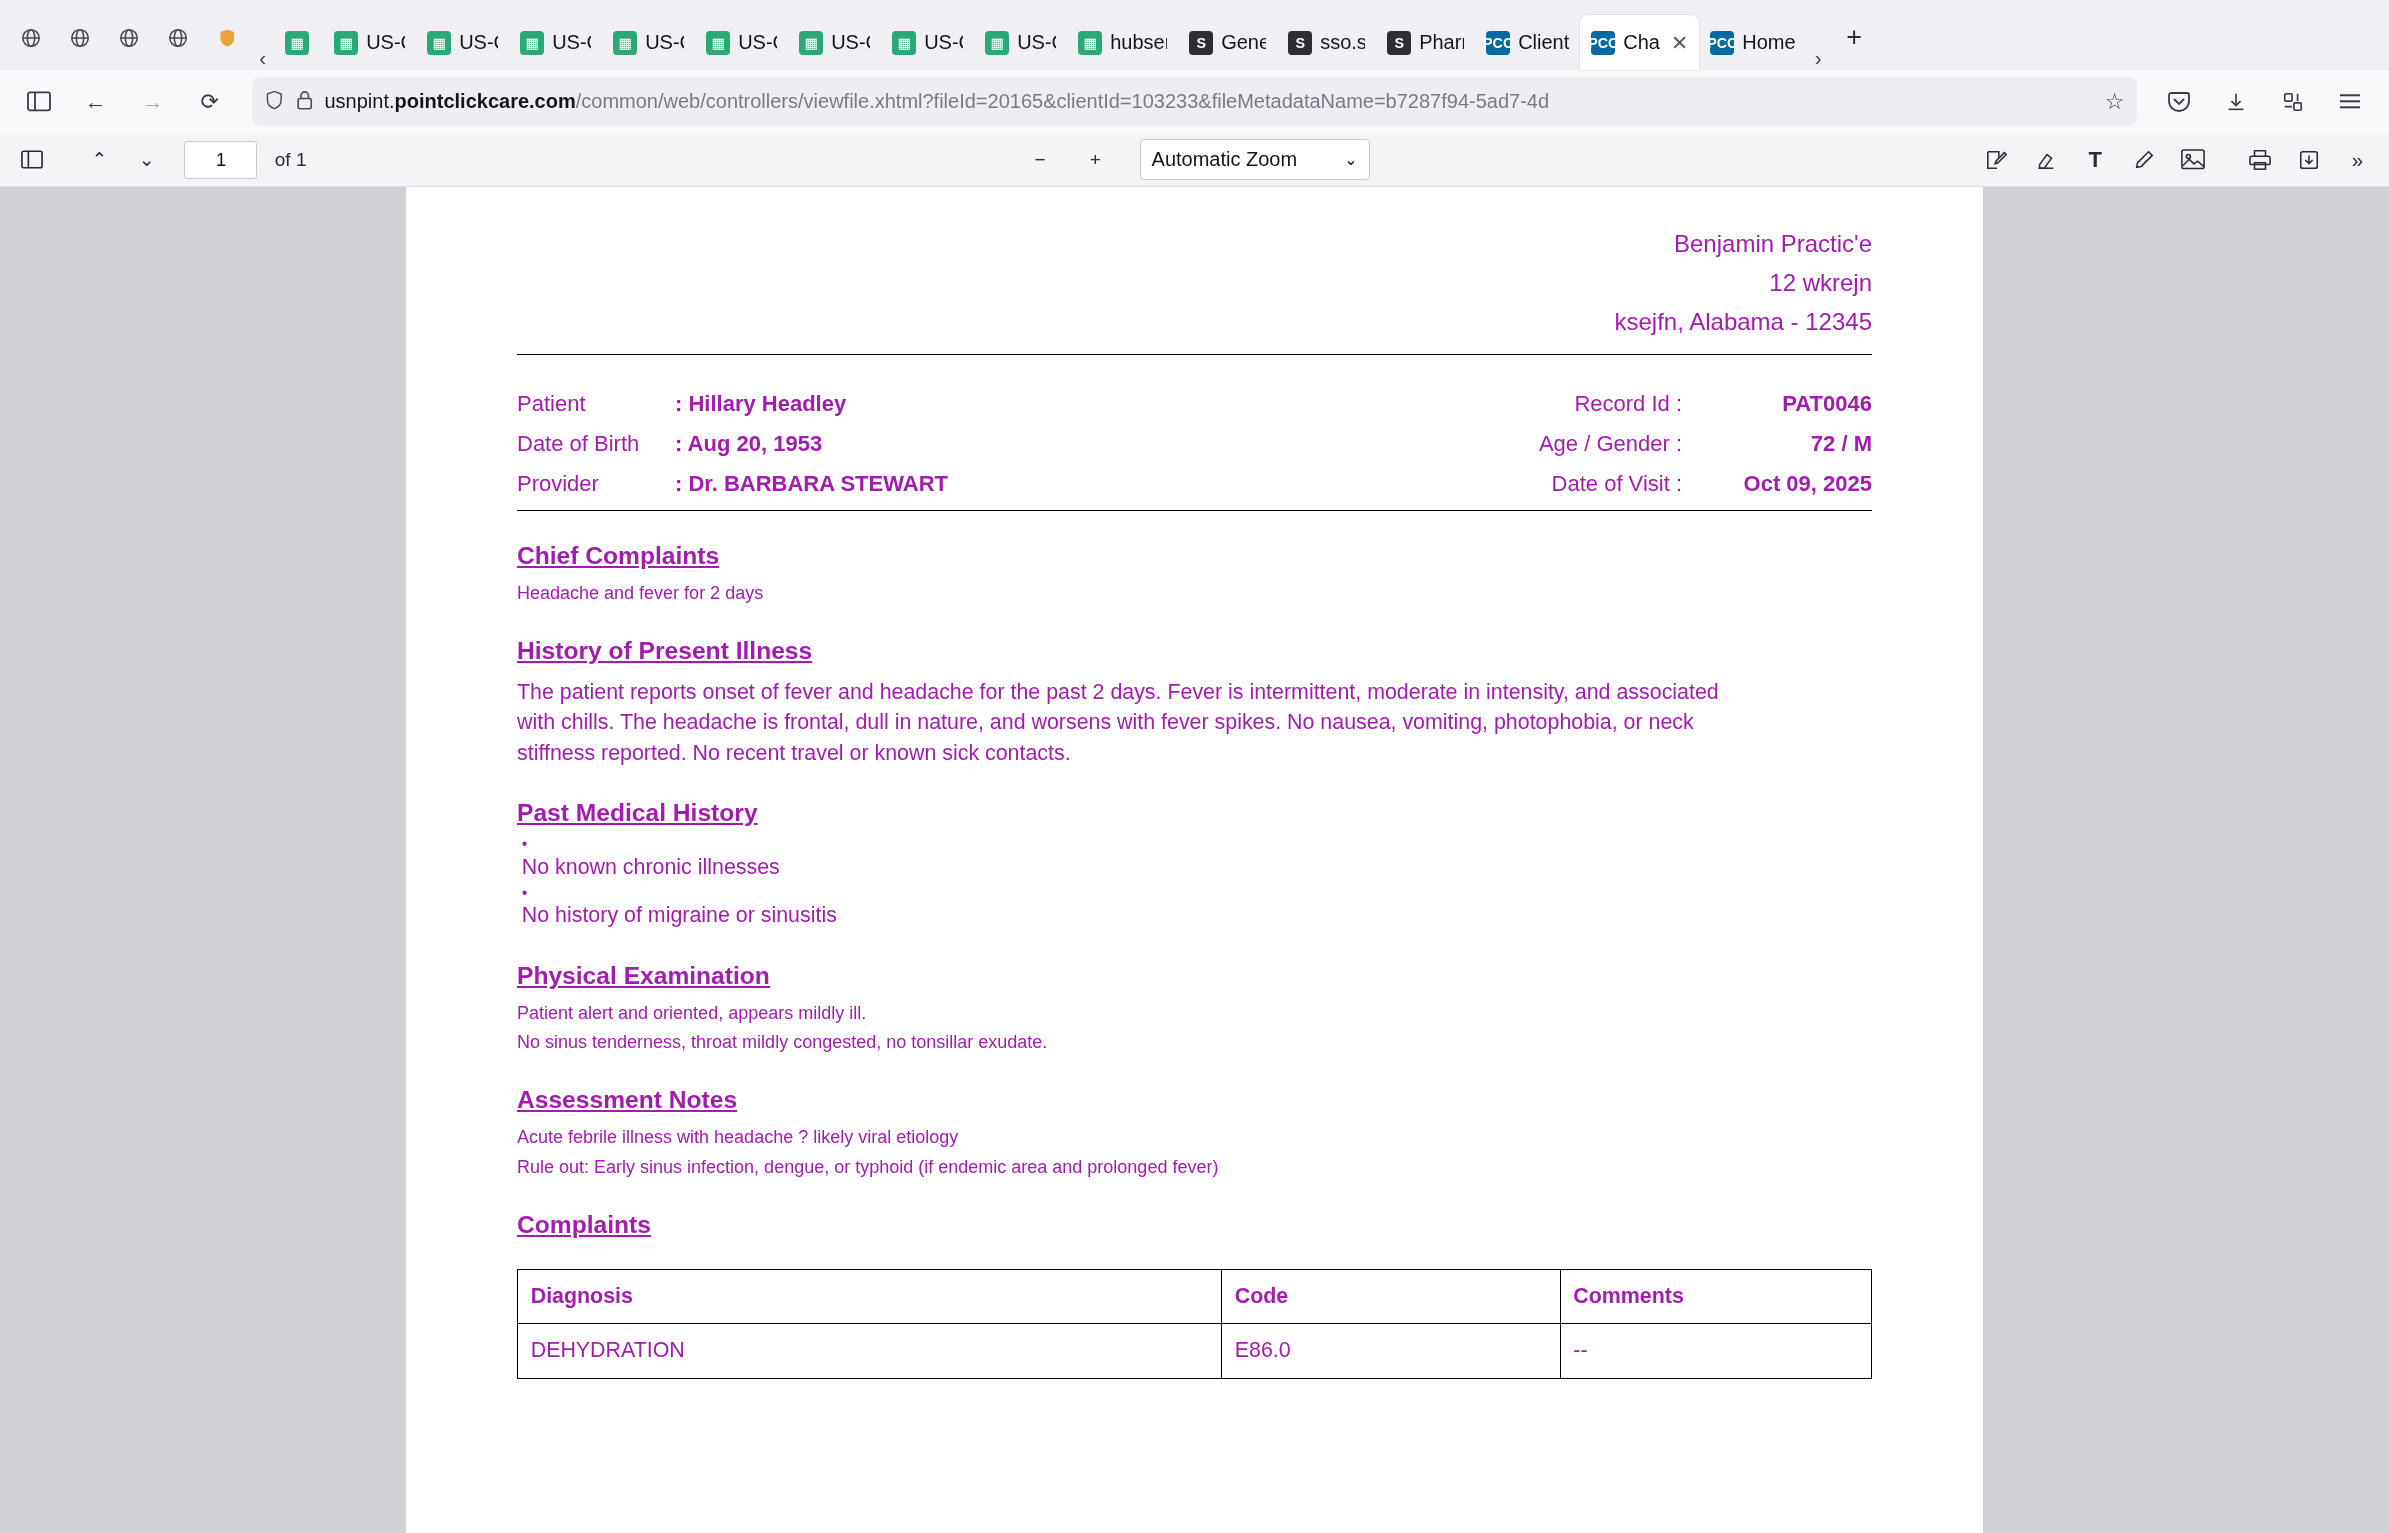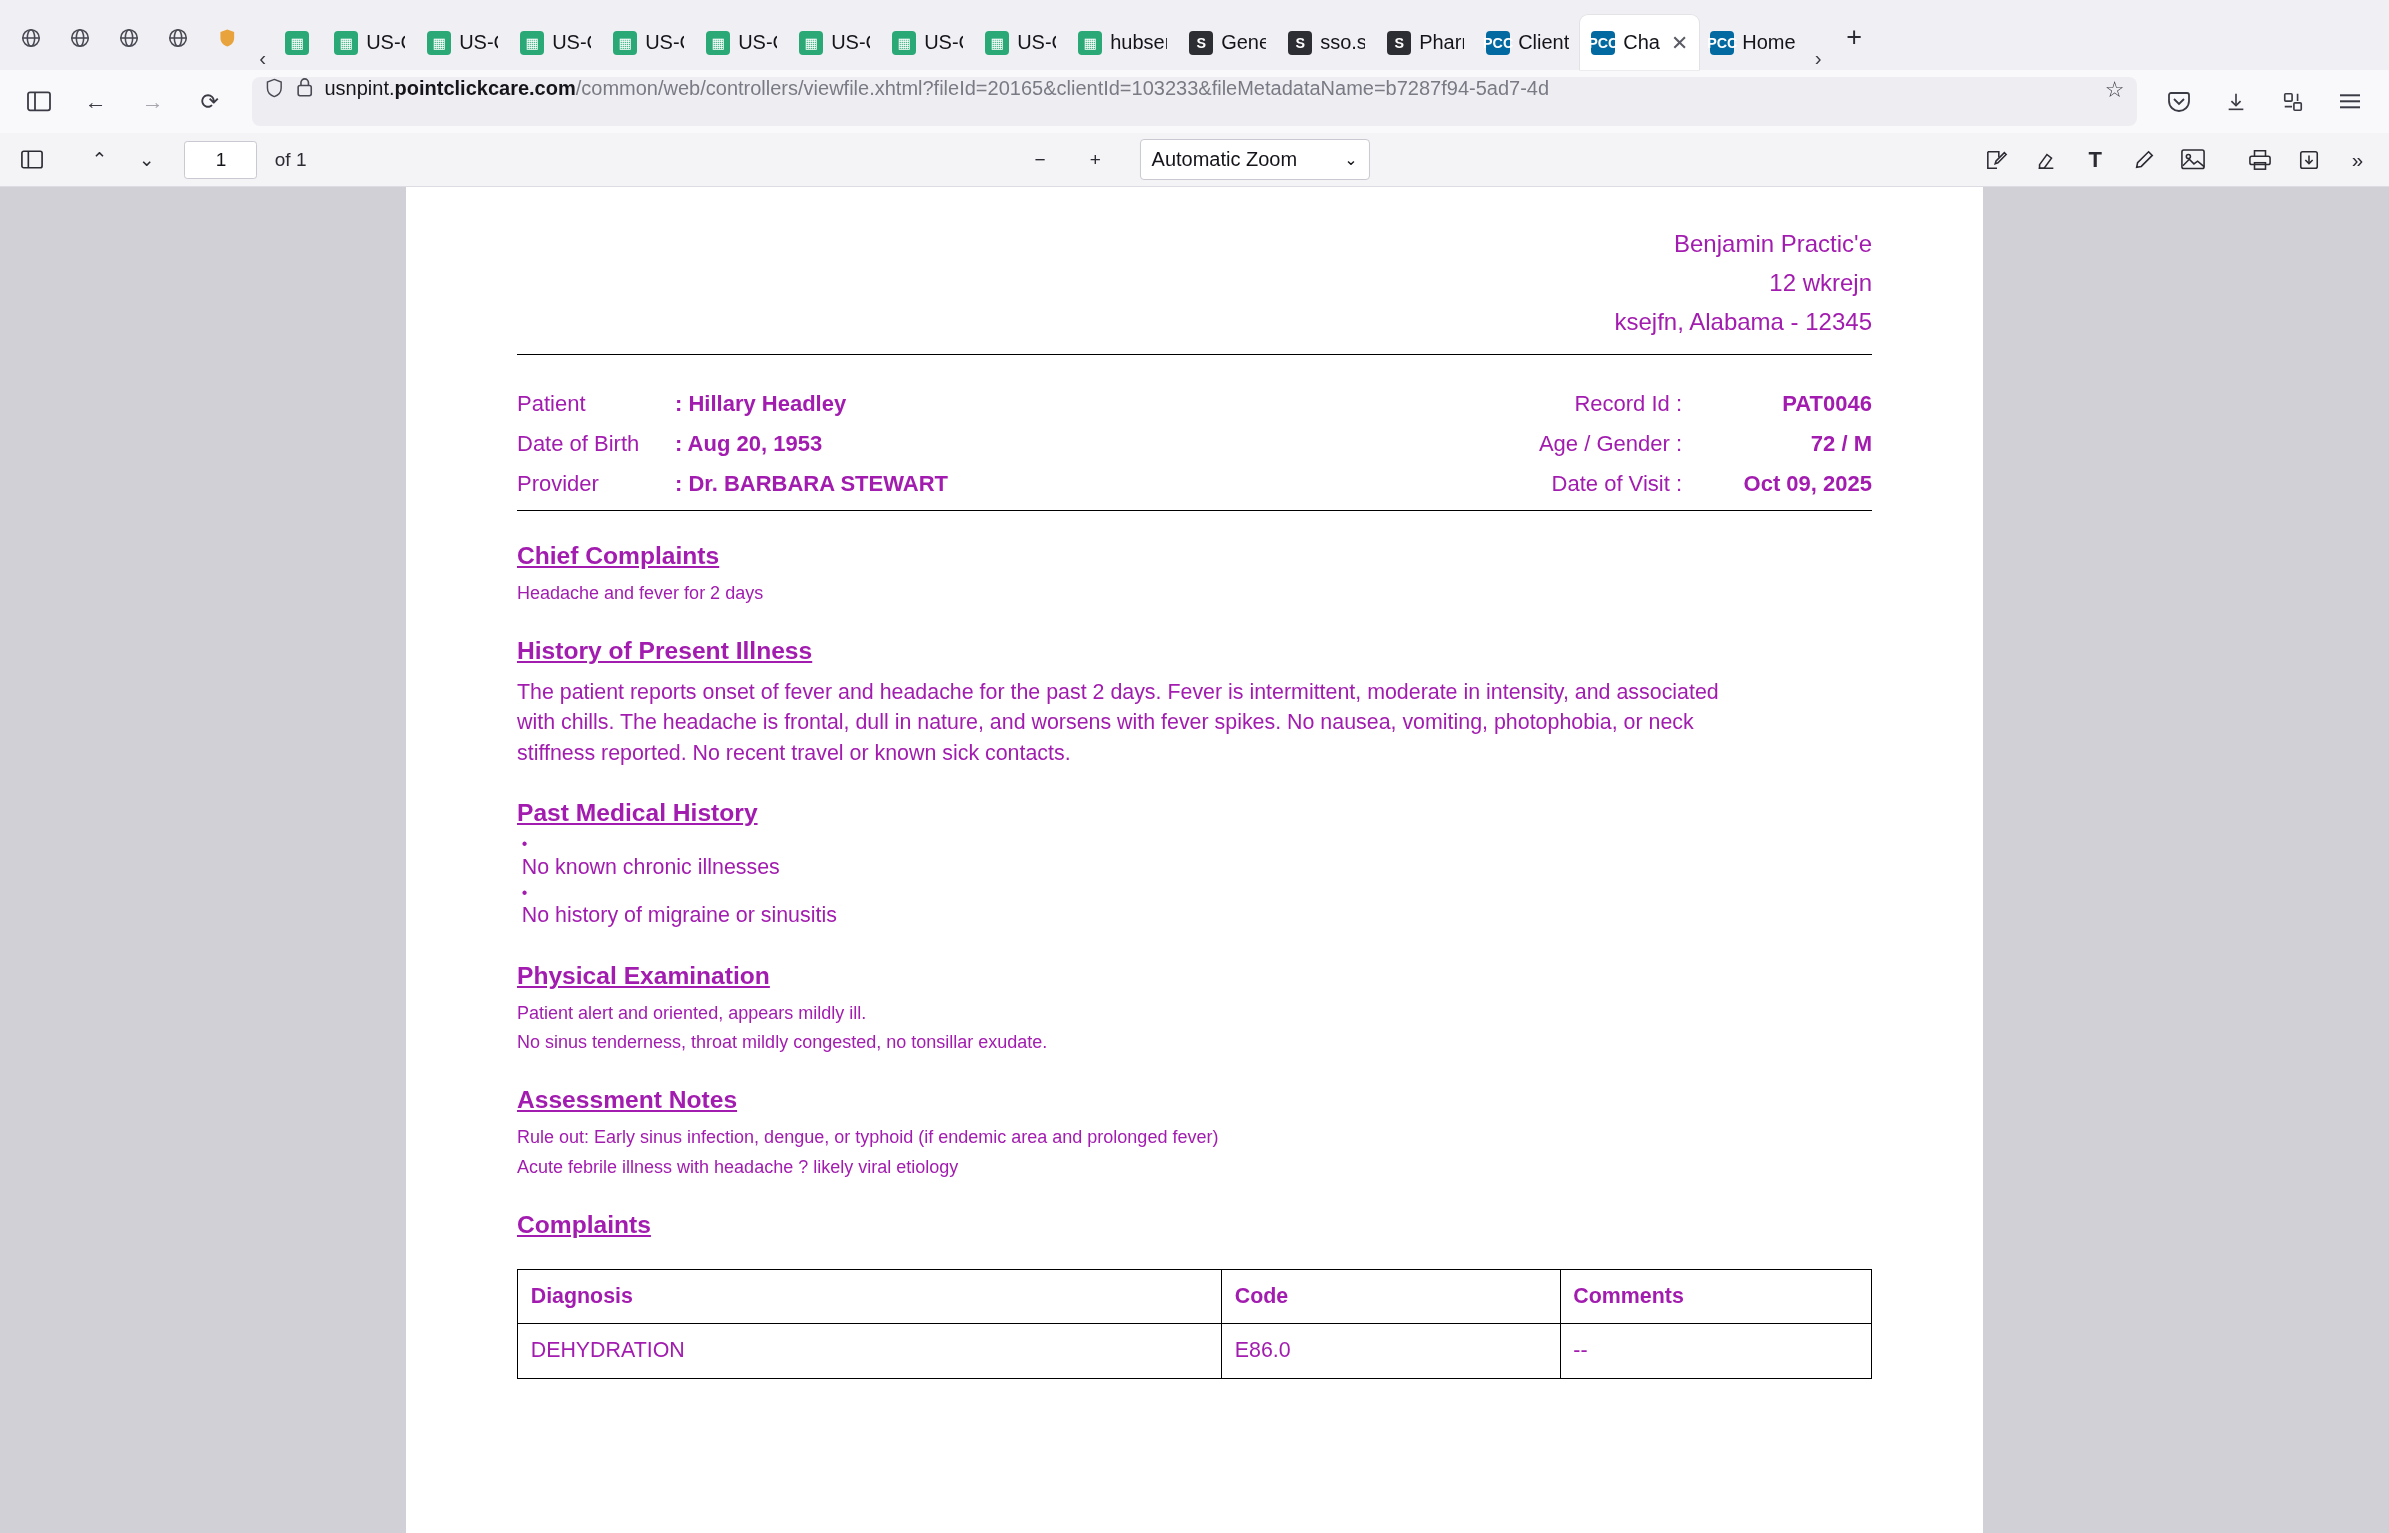--- a/index.html
+++ b/index.html
@@ -63,21 +63,21 @@
   }
   .navbtn {
     width: 49px; height: 49px; border-radius: 6.3px;
     display: flex; align-items: center; justify-content: center;
     color: #3b3b45; font-size: 22px; flex: 0 0 auto;
   }
   .urlbar {
     flex: 1 1 auto; height: 49px;
     background: #eeeef2;
     border-radius: 8px;
-    display: flex; align-items: flex-start;
+    display: flex; align-items: center;
     padding: 0 12.7px; gap: 11px;
     margin: 0 9.5px;
     min-width: 0;
   }
   .urlbar .url-text {
     font-size: 20px; color: #7a7a85; white-space: nowrap; overflow: hidden;
     flex: 1 1 auto;
   }
   .urlbar .url-text b { color: #15141a; font-weight: 700; }
   .urlbar .url-text .plain { color: #15141a; }
@@ -439,22 +439,22 @@
     <ul class="bullets">
       <li>No known chronic illnesses</li>
       <li>No history of migraine or sinusitis</li>
     </ul>
 
     <h2 class="sec">Physical Examination</h2>
     <p class="body">Patient alert and oriented, appears mildly ill.</p>
     <p class="body">No sinus tenderness, throat mildly congested, no tonsillar exudate.</p>
 
     <h2 class="sec">Assessment Notes</h2>
+    <p class="body">Acute febrile illness with headache ? likely viral etiology</p>
     <p class="body">Rule out: Early sinus infection, dengue, or typhoid (if endemic area and prolonged fever)</p>
-    <p class="body">Acute febrile illness with headache ? likely viral etiology</p>
 
     <h2 class="sec">Complaints</h2>
     <table class="diag">
       <tbody>
           <tr>
         <th class="c1">Diagnosis</th>
         <th class="c2">Code</th>
         <th>Comments</th>
       </tr>
       <tr>

